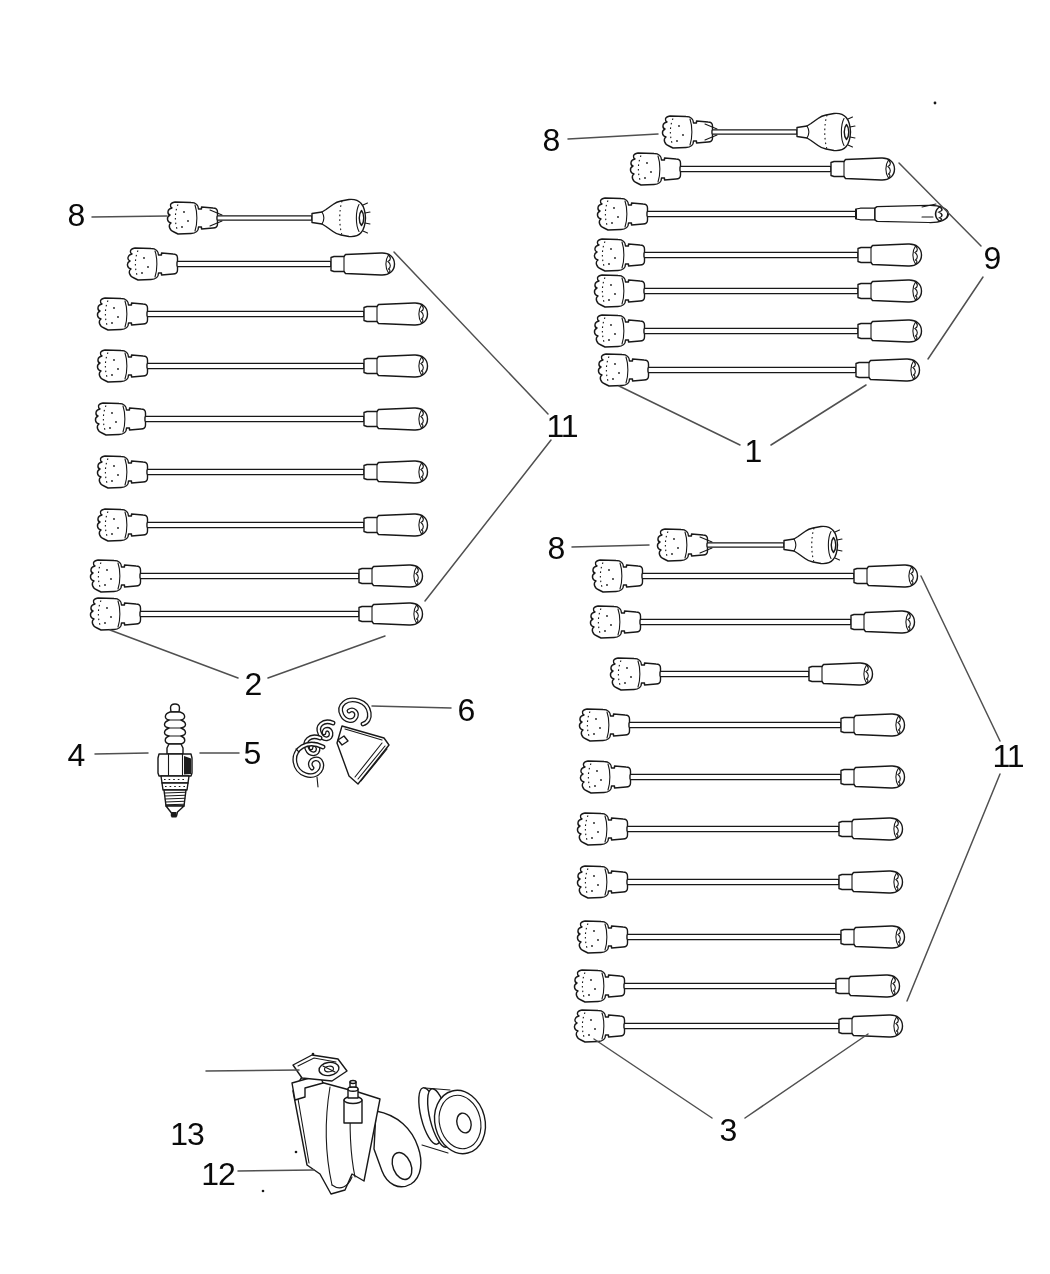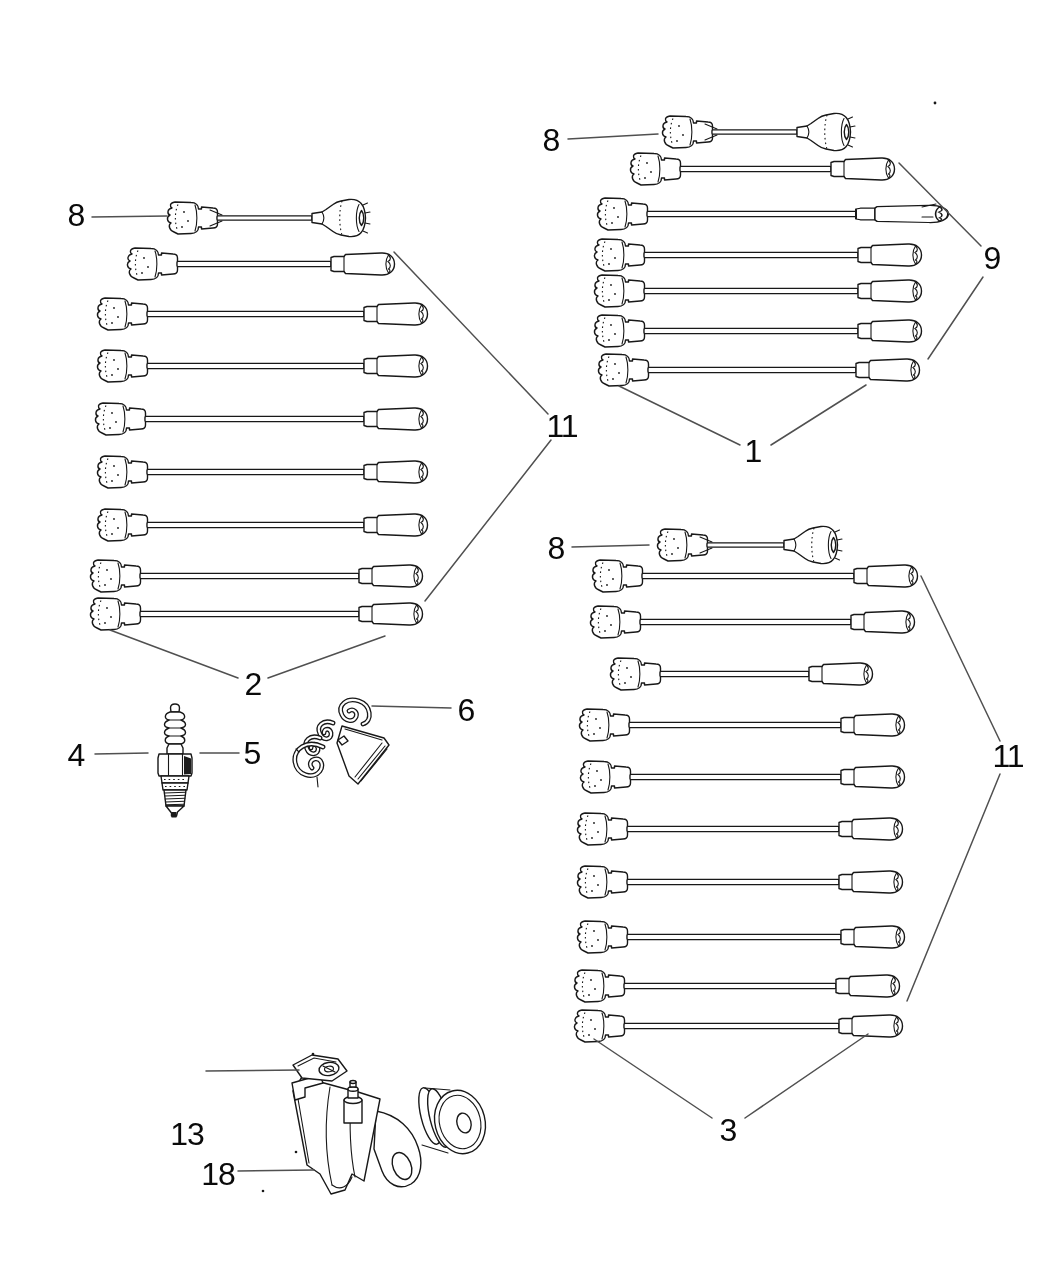--- a/index.html
+++ b/index.html
@@ -308,15 +308,15 @@
 <div class="callout" style="left:76px;top:755px;">4</div>
 <div class="callout" style="left:252px;top:753px;">5</div>
 <div class="callout" style="left:466px;top:710px;">6</div>
 <div class="callout" style="left:551px;top:140px;">8</div>
 <div class="callout" style="left:992px;top:258px;">9</div>
 <div class="callout" style="left:753px;top:451px;">1</div>
 <div class="callout" style="left:556px;top:548px;">8</div>
 <div class="callout" style="left:1008px;top:756px;">11</div>
 <div class="callout" style="left:728px;top:1130px;">3</div>
 <div class="callout" style="left:187px;top:1134px;">13</div>
-<div class="callout" style="left:218px;top:1174px;">18</div>
+<div class="callout" style="left:218px;top:1174px;">12</div>
 
 </div>
 
 </body></html>

